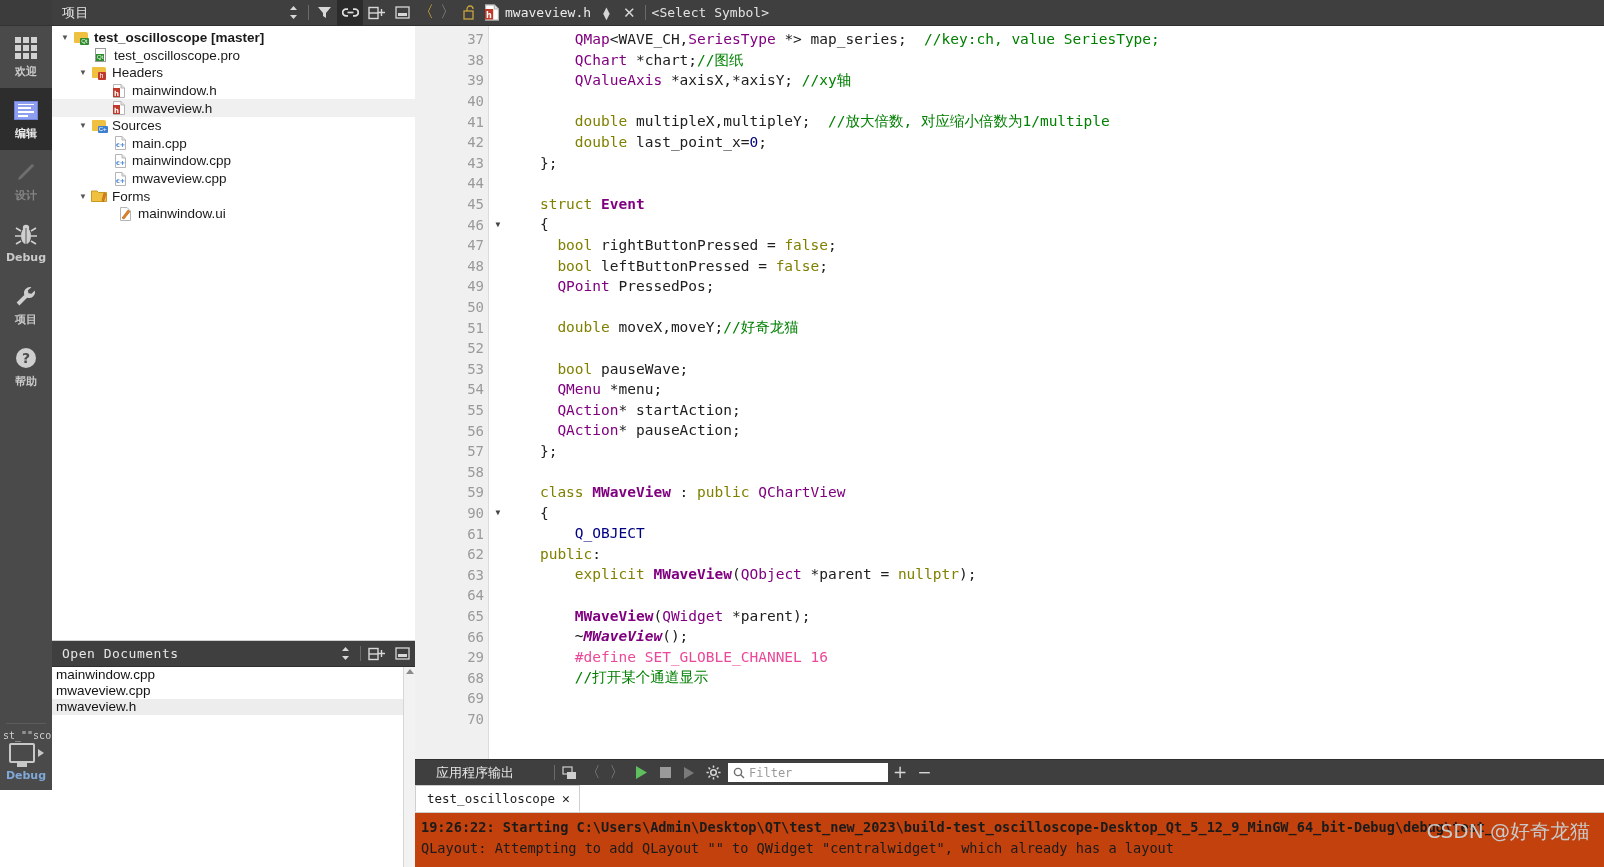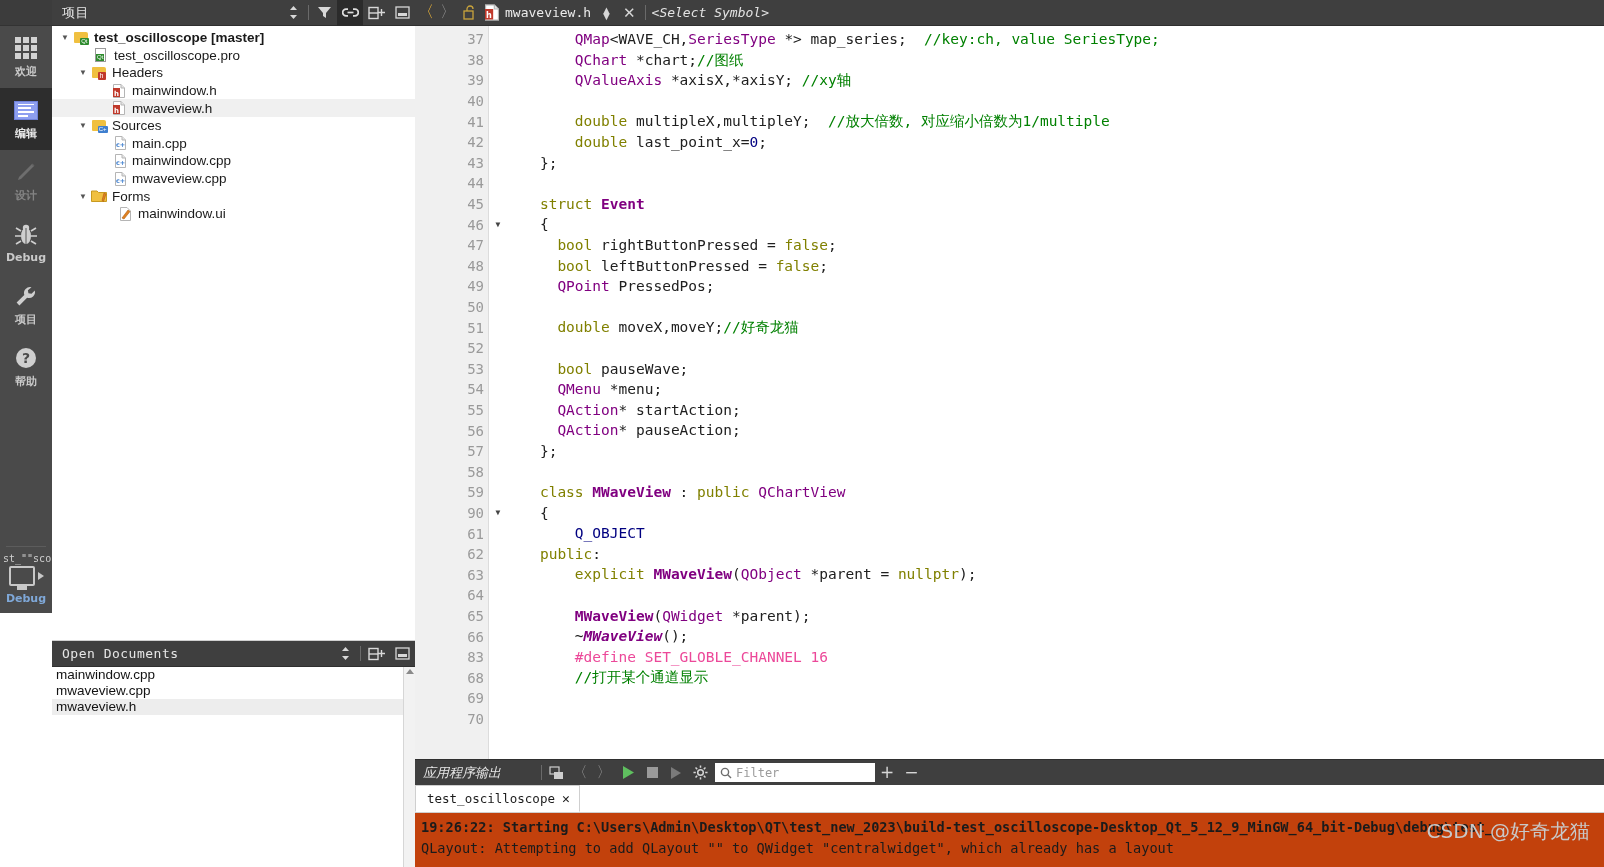--- a/index.html
+++ b/index.html
@@ -2,21 +2,21 @@
 <html><head>
 <meta charset="utf-8">
 <style>
   * { margin:0; padding:0; box-sizing:border-box; }
   html,body{ width:1604px; height:867px; overflow:hidden; background:#ffffff;
     font-family:"Liberation Sans", sans-serif; }
 
   #app { position:relative; width:1604px; height:867px; display:flex; }
 
   
-  .modebar{ width:52px; height:613px; background:#4a4a4a; display:flex;
+  .modebar{ width:52px; height:790px; background:#4a4a4a; display:flex;
      flex-direction:column; align-items:stretch; flex:0 0 52px; position:relative;}
   .modebar-top-pad{ height:26px; background:#3c3c3c; border-bottom:1px solid #333;}
   .mode-item{ height:62px; display:flex; flex-direction:column; align-items:center;
      justify-content:center; gap:3px; color:#cfcfcf; cursor:pointer; position:relative;}
   .mode-item.active{ background:#2d2d2d; }
   .mode-item.disabled{ opacity:.45; cursor:default;}
   .mode-label{ font-size:11px; color:#c9c9c9; font-weight:bold; letter-spacing:0px;
      font-family:"DejaVu Sans", sans-serif;}
   .mode-item.active .mode-label{ color:#e8e8e8;}
   .mode-icon{ width:26px; height:26px; display:flex; align-items:center; justify-content:center;}
@@ -105,21 +105,21 @@
   .nav.back{ color:#e8b23a;}
   .nav.fwd{ color:#8d8d8d;}
   .lock{ width:20px; display:flex; align-items:center; justify-content:center;}
   .tabfile{ display:flex; align-items:center; gap:6px; padding:0 6px; height:26px;}
   .tabname{ font-size:13px; font-family:"DejaVu Sans Mono", monospace; color:#ececec;}
   .updown{ font-size:11px; color:#d6d6d6; padding:0 4px; cursor:pointer;
      display:flex; flex-direction:column; line-height:6px;}
   .xbtn{ font-size:15px; color:#d6d6d6; padding:0 7px; cursor:pointer;
      font-family:"DejaVu Sans", sans-serif;}
   .symbol{ font-size:13px; font-family:"DejaVu Sans Mono", monospace; color:#e2e2e2;
-     padding-left:4px;font-style:italic;}
+     padding-left:4px;}
 
   
   .codewrap{ flex:1 1 auto; background:#ffffff; display:flex; overflow:hidden; position:relative;}
   .gutter{ width:74px; flex:0 0 74px; background:#f0f0f0; border-right:1px solid #dcdcdc;
      padding-top:3px;padding-left:20px;}
   .gline{ height:20.6px; display:flex; align-items:center; justify-content:flex-end;
      font-family:"DejaVu Sans Mono", monospace; font-size:14px; color:#9a9a9a;
      padding-right:4px; position:relative;}
   .gline .fold-m{ position:absolute; right:-16px; width:12px; text-align:center; font-size:8px;
      color:#444; cursor:pointer;}
@@ -135,21 +135,21 @@
   .t-pre{ color:#ec4899;}
   .t-macro{ color:#000080;}
   .t-cls{ color:#800080; font-weight:bold;}
   .t-dtor{ color:#800080; font-weight:bold; font-style:italic;}
   .t-plain{ color:#202020;}
 
   
   .outpane{ flex:0 0 108px; display:flex; flex-direction:column; border-top:1px solid #2f2f2f;}
   .outhdr{ height:25px; background:#3f3f3f; display:flex; align-items:center;
      flex:0 0 25px; color:#e6e6e6;}
-  .outhdr .otitle{ padding-left:8px; font-size:13px; font-family:"DejaVu Sans", sans-serif;font-style:italic;}
+  .outhdr .otitle{ padding-left:21px; font-size:13px; font-family:"DejaVu Sans", sans-serif;}
   .obtn{ width:24px; height:25px; display:flex; align-items:center; justify-content:center;
      cursor:pointer; color:#d0d0d0;}
   .filterbox{ width:160px; height:19px; background:#fff; display:flex; align-items:center;
      gap:4px; padding:0 5px; margin-left:3px;}
   .filterbox .ph{ font-size:12px; color:#9b9b9b; font-family:"DejaVu Sans Mono", monospace;}
   .plusminus{ font-size:17px; color:#d6d6d6; padding:0 5px; cursor:pointer;
      font-family:"DejaVu Sans", sans-serif; line-height:1;}
 
   .outtabs{ height:28px; background:#ffffff; display:flex; align-items:flex-end;
      flex:0 0 28px; border-bottom:1px solid #cfcfcf;}
@@ -513,21 +513,21 @@
         <div class="gline">
             <span>90</span>
             <span class="fold-m">▼</span>
           </div>
         <div class="gline">61</div>
         <div class="gline">62</div>
         <div class="gline">63</div>
         <div class="gline">64</div>
         <div class="gline">65</div>
         <div class="gline">66</div>
-        <div class="gline">83</div>
+        <div class="gline">29</div>
         <div class="gline">68</div>
         <div class="gline">69</div>
         <div class="gline">70</div>
       </div>
       <div class="codecol" id="codecol">
           <div class="cline"><span class="t-plain">        </span><span class="t-type">QMap</span><span class="t-plain">&lt;</span><span class="t-plain">WAVE_CH</span><span class="t-plain">,</span><span class="t-type">SeriesType</span><span class="t-plain"> *&gt; </span><span class="t-plain">map_series</span><span class="t-plain">;  </span><span class="t-cmt">//key:ch, value SeriesType;</span></div>
           <div class="cline"><span class="t-plain">        </span><span class="t-type">QChart</span><span class="t-plain"> *chart;</span><span class="t-cmt">//图纸</span></div>
           <div class="cline"><span class="t-plain">        </span><span class="t-type">QValueAxis</span><span class="t-plain"> *axisX,*axisY; </span><span class="t-cmt">//xy轴</span></div>
           <div class="cline">&nbsp;</div>
           <div class="cline"><span class="t-plain">        </span><span class="t-kw">double</span><span class="t-plain"> multipleX,multipleY;  </span><span class="t-cmt">//放大倍数, 对应缩小倍数为1/multiple</span></div>

